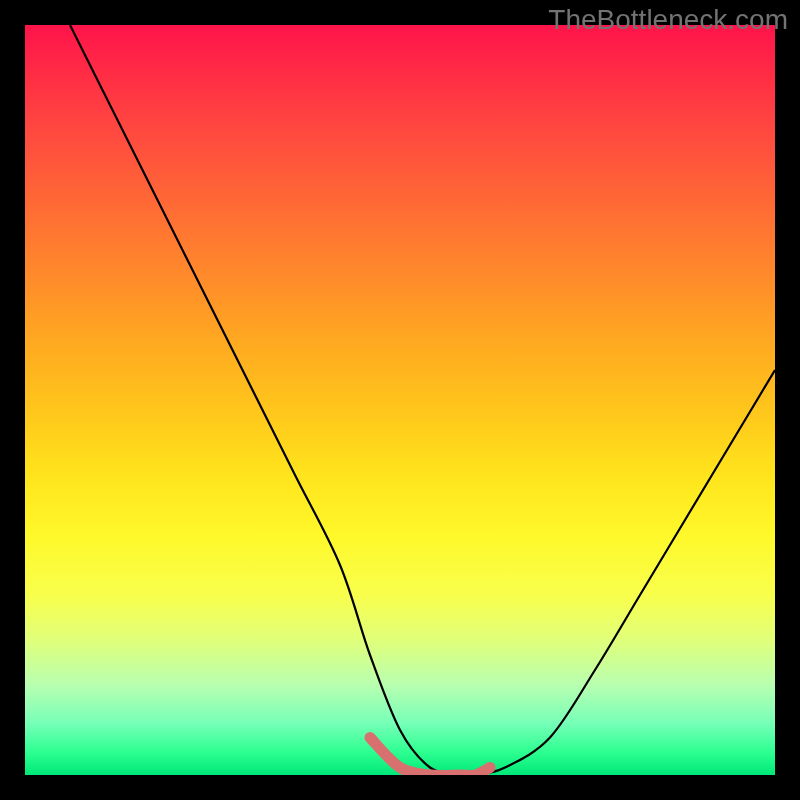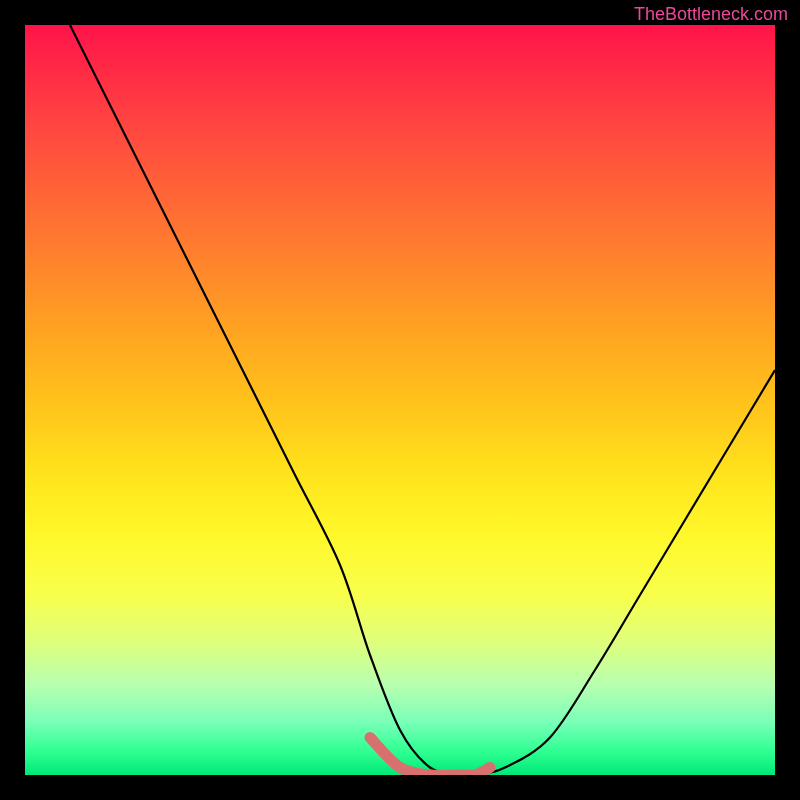--- a/index.html
+++ b/index.html
@@ -7,22 +7,22 @@
     width: 800px;
     height: 800px;
     background: #000;
     position: relative;
     font-family: Arial, sans-serif;
   }
   .watermark {
     position: absolute;
     top: 4px;
     right: 12px;
-    color: #ec4899;
-    font-size: 18px;
+    color: #737373;
+    font-size: 28px;
     font-weight: 500;
     z-index: 10;
   }
   .frame {
     position: absolute;
     left: 25px;
     top: 25px;
     width: 750px;
     height: 750px;
     background: #000;

